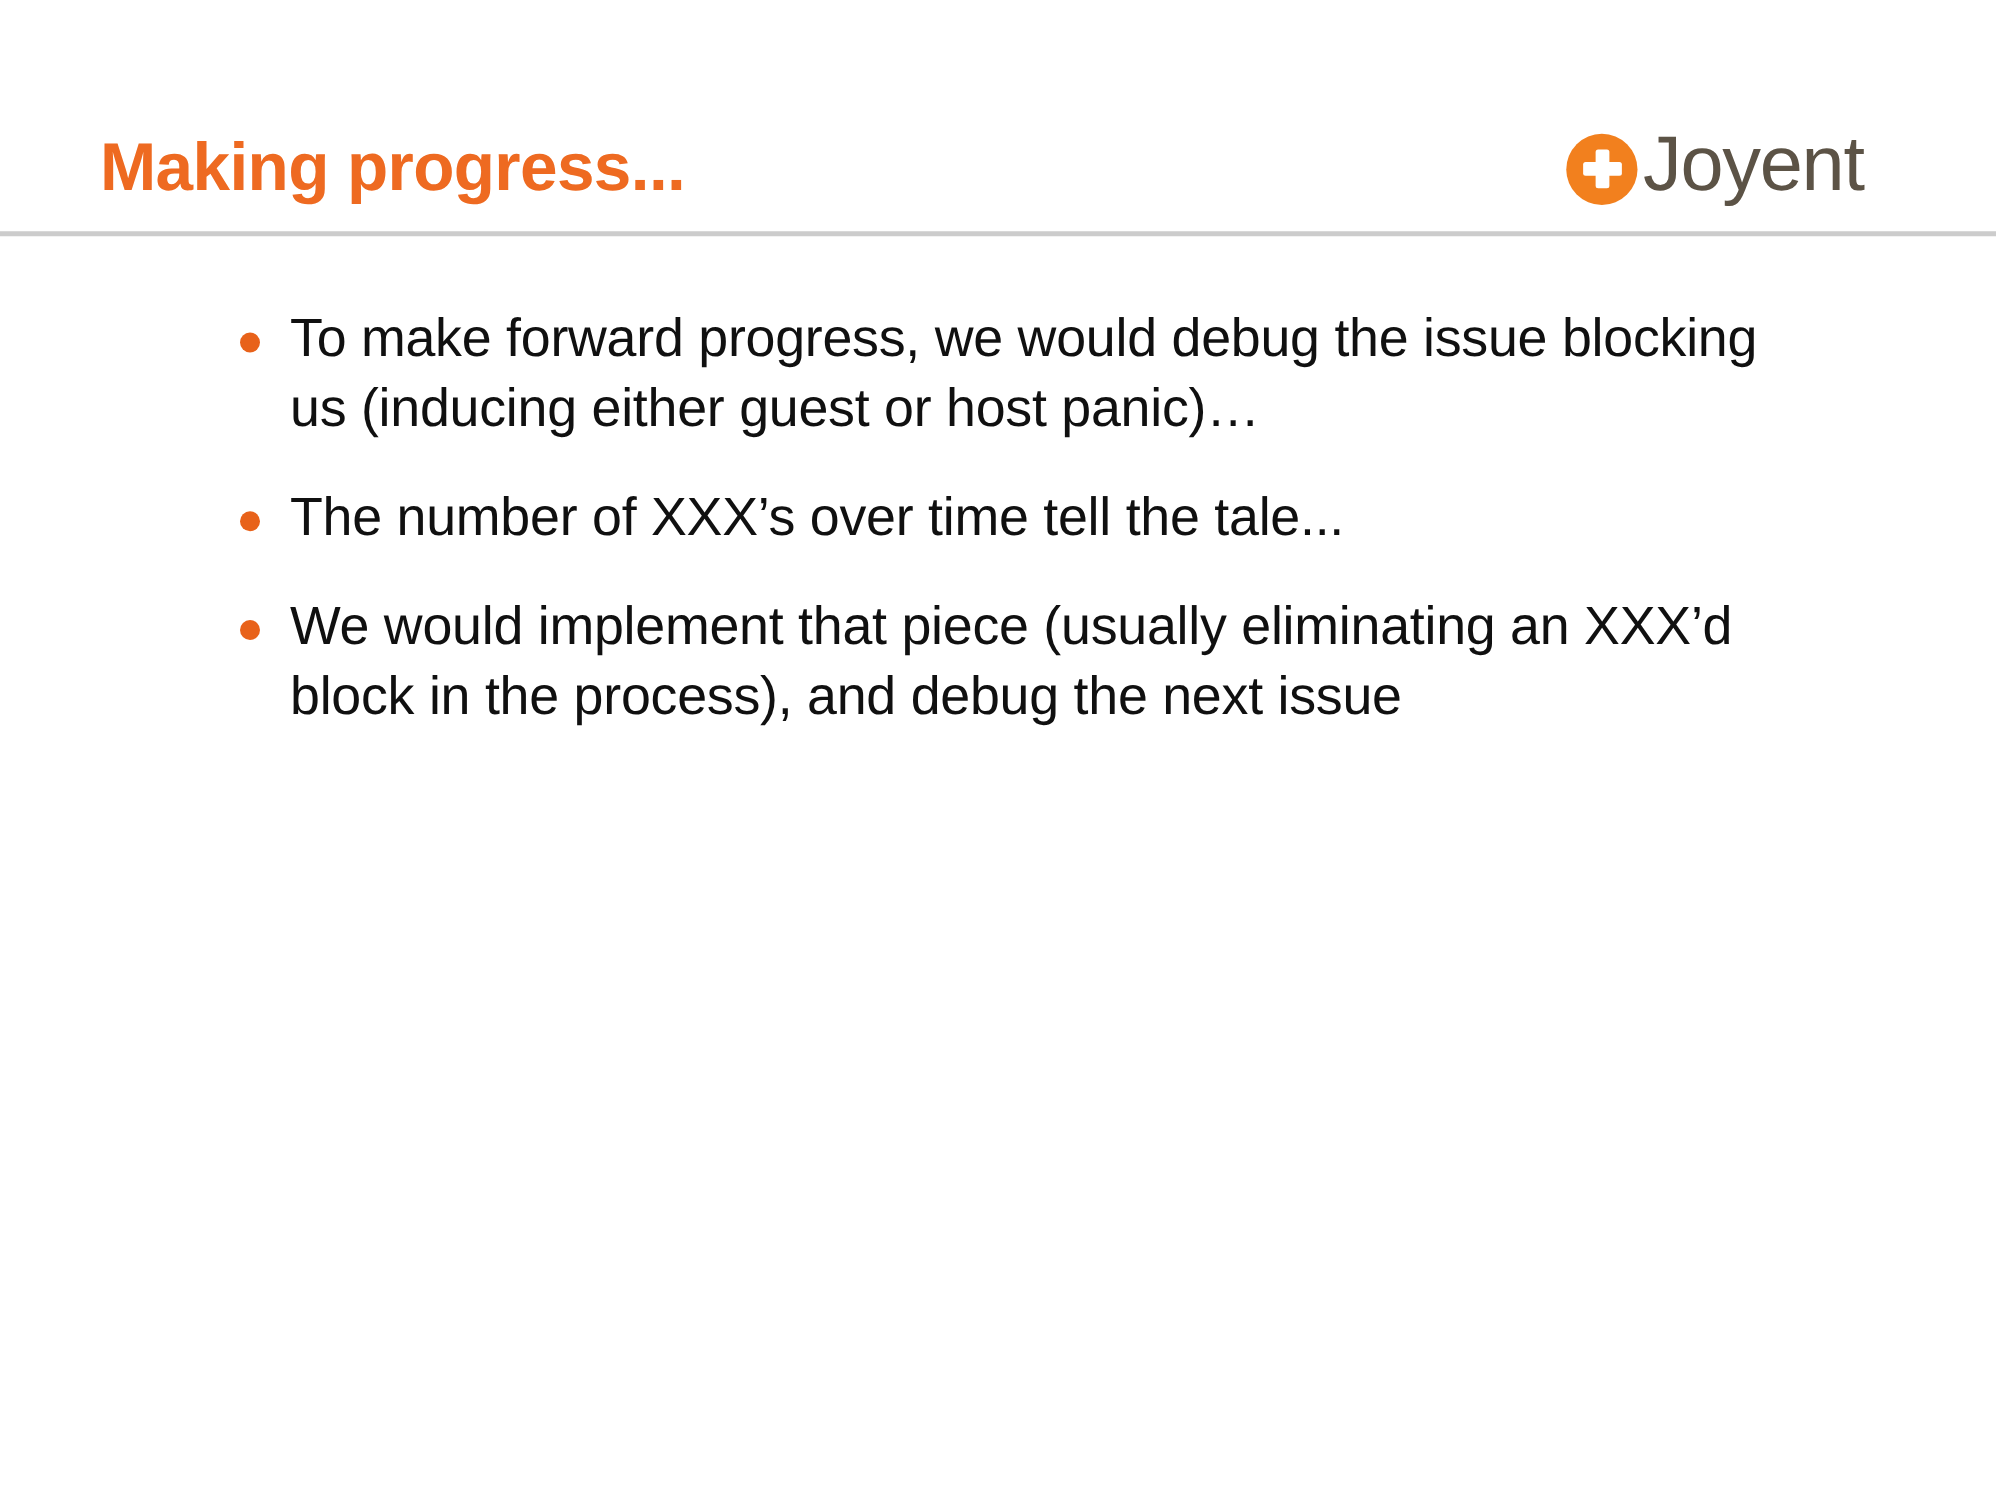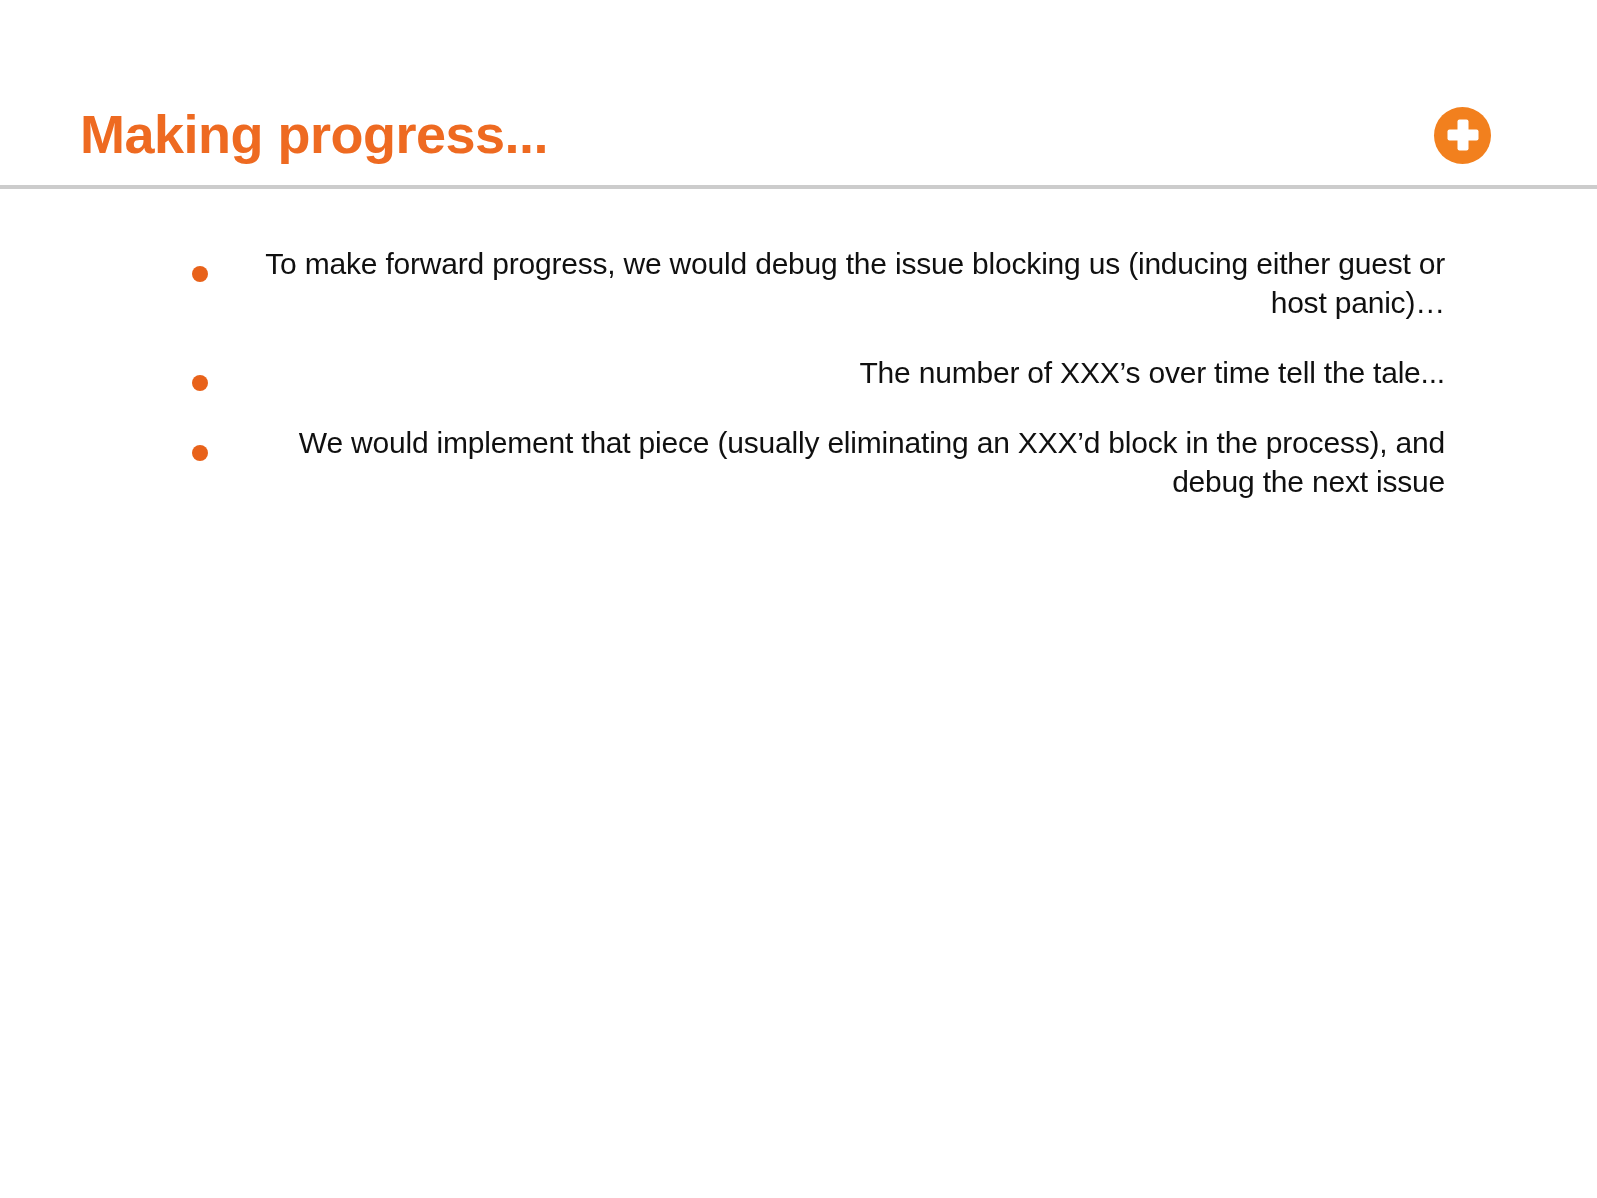--- a/index.html
+++ b/index.html
@@ -10,21 +10,20 @@
   body {
     font-family: "Liberation Sans", sans-serif;
     -webkit-font-smoothing: antialiased;
   }
   .slide {
     position: relative;
     width: 1597px;
     height: 1198px;
     background: #ffffff;
     overflow: hidden;
-    text-align: right;
   }
 
   
   .slide-header {
     position: absolute;
     left: 0;
     top: 0;
     width: 1597px;
     height: 187px;
   }
@@ -115,21 +114,21 @@
     padding: 0;
     position: absolute;
     left: 185px;
     top: 57px;
     width: 1260px;
   }
   .bullet-item {
     position: relative;
     padding-left: 47px;
     margin-bottom: 31px;
-    font-size: 30px;
+    font-size: 43px;
     line-height: 1.30;
     color: #101010;
     letter-spacing: -0.2px;
   }
   .bullet-item:last-child {
     margin-bottom: 0;
   }
   .bullet-dot {
     position: absolute;
     left: 7px;
@@ -147,20 +146,21 @@
 <body>
 
 <div class="slide">
 
   <div class="slide-header">
 
     <h1 class="slide-title">Making progress...</h1>
 
     <div class="logo">
       <span class="logo-mark"></span>
+      <span class="logo-wordmark">Joyent</span>
     </div>
 
     <hr class="header-rule">
   </div>
 
   <div class="slide-body">
     <ul class="bullet-list">
 
       <li class="bullet-item">
         <span class="bullet-dot"></span>

